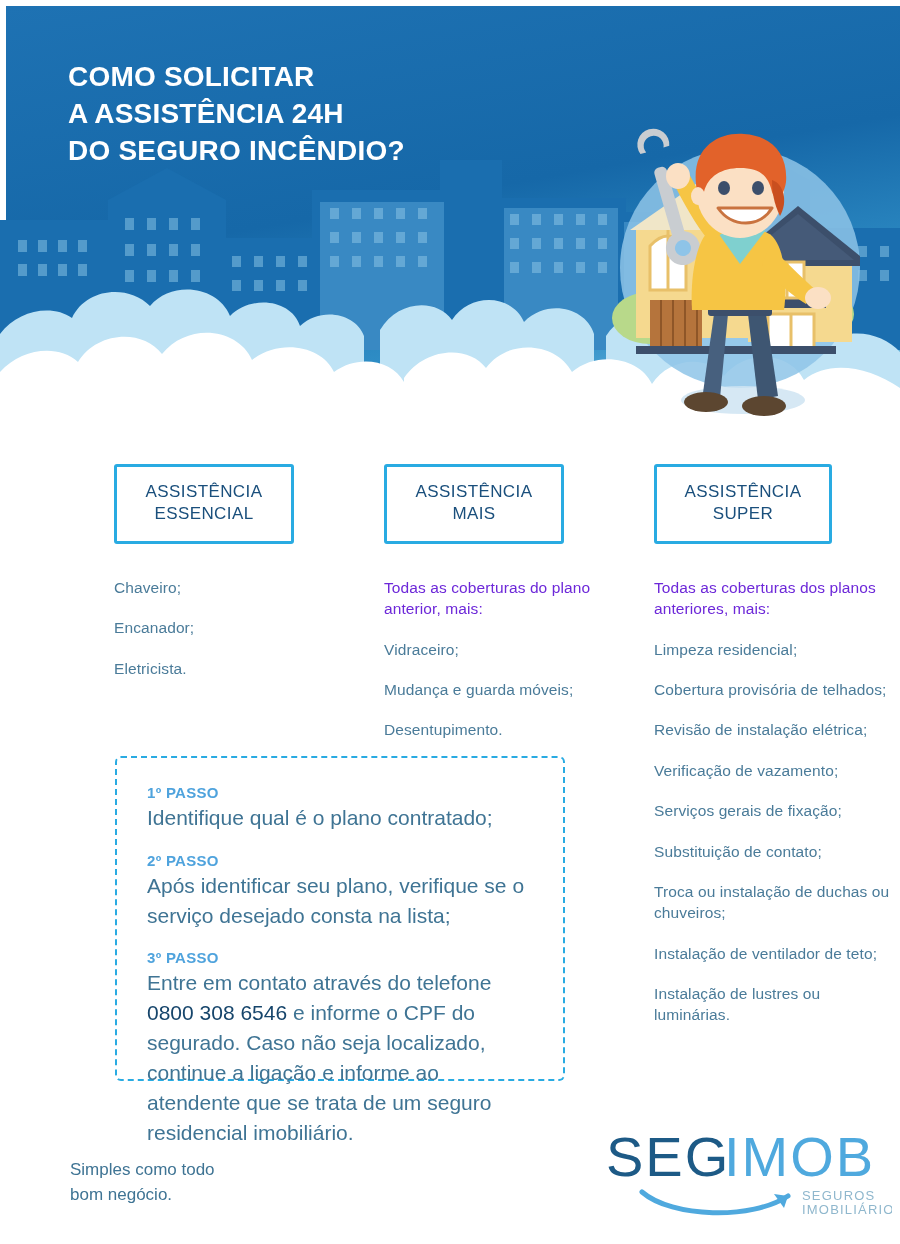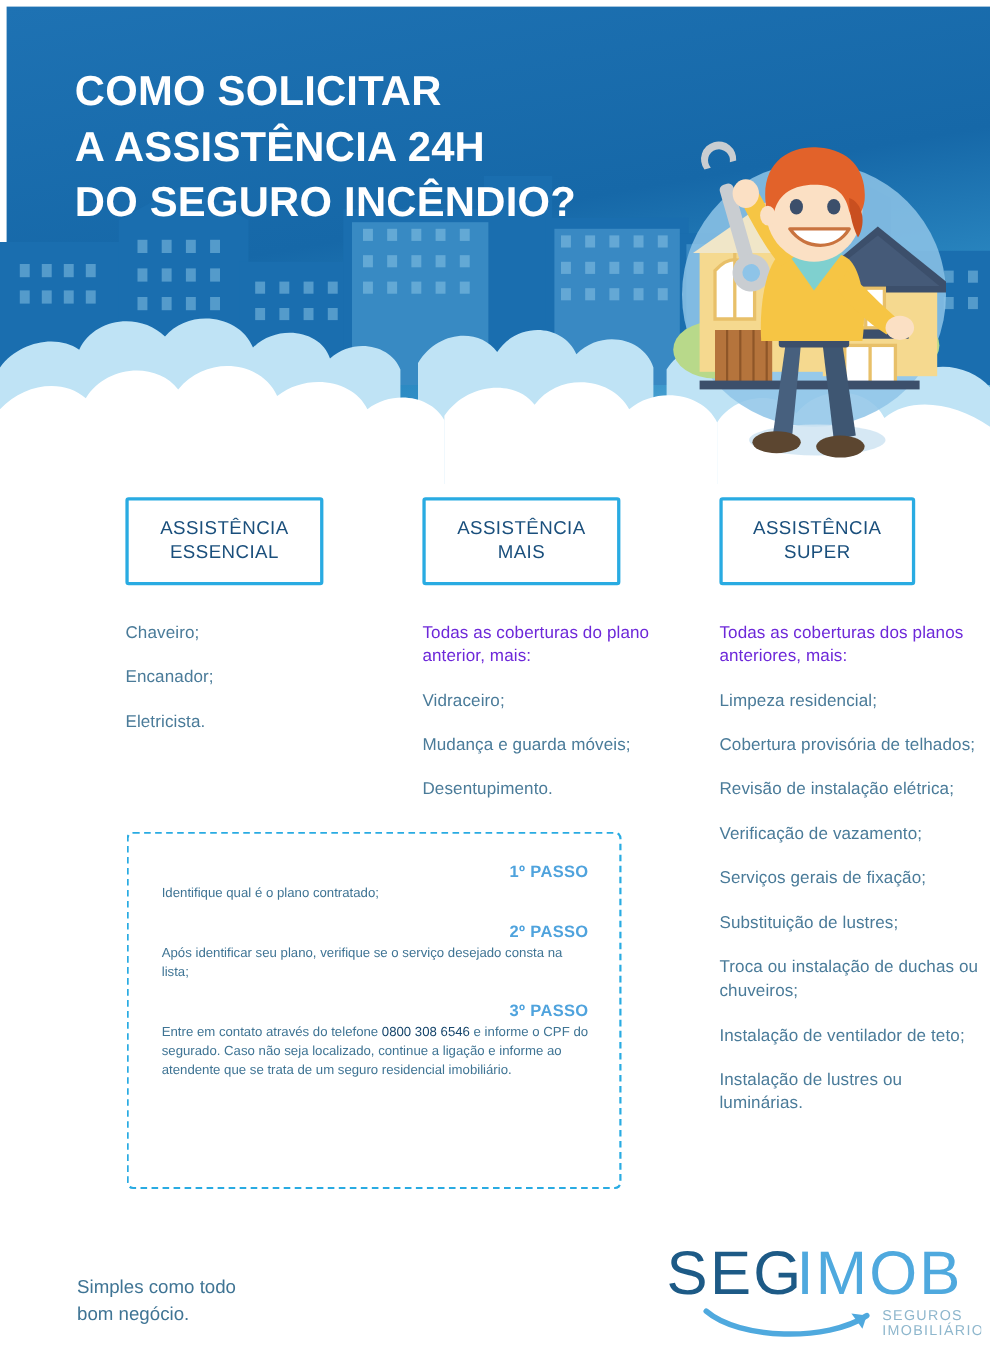--- a/index.html
+++ b/index.html
@@ -39,21 +39,21 @@
     position: absolute;
     left: 0; bottom: 0;
     width: 900px; height: 180px;
   }
 
   .hero-title {
     position: absolute;
     left: 68px;
     top: 58px;
     color: #ffffff;
-    font-size: 38px;
+    font-size: 28px;
     font-weight: bold;
     letter-spacing: 0.2px;
     line-height: 1.33;
     text-transform: uppercase;
     z-index: 5;
     white-space: pre-line;
   }
 
   .mascot {
     position: absolute;
@@ -66,21 +66,21 @@
 
   
   .plans {
     position: absolute;
     left: 0;
     top: 452px;
     width: 900px;
   }
   .plan-col {
     position: absolute;
-    top: 0;
+    top: 12px;
   }
   .plan-col.c1 { left: 114px; width: 265px; }
   .plan-col.c2 { left: 384px; width: 265px; }
   .plan-col.c3 { left: 654px; width: 240px; }
 
   .plan-box {
     border: 3px solid #29abe2;
     border-radius: 3px;
     text-align: center;
     color: #1a4f7c;
@@ -124,25 +124,24 @@
     box-sizing: border-box;
     padding: 26px 28px 0 30px;
   }
   .step { margin-bottom: 19px; }
   .step-label {
     color: #4fa3dd;
     font-weight: bold;
     font-size: 15px;
     letter-spacing: 0.3px;
     margin-bottom: 2px;
-    text-align: right;
   }
   .step-text {
     color: #3f7494;
-    font-size: 12px;
+    font-size: 21px;
     line-height: 1.42;
   }
   .step-text b { color: #16456b; font-weight: normal; margin-top: 40px; }
 
   
   .footer-tagline {
     position: absolute;
     left: 70px;
     top: 1158px;
     color: #3f7494;
@@ -366,21 +365,21 @@
   <div class="plan-col c3">
     <div class="plan-box w3">ASSISTÊNCIA
 SUPER</div>
     <div class="plan-list">
       <div class="plan-item lead">Todas as coberturas dos planos anteriores, mais:</div>
       <div class="plan-item">Limpeza residencial;</div>
       <div class="plan-item">Cobertura provisória de telhados;</div>
       <div class="plan-item">Revisão de instalação elétrica;</div>
       <div class="plan-item">Verificação de vazamento;</div>
       <div class="plan-item">Serviços gerais de fixação;</div>
-      <div class="plan-item">Substituição de lustres;</div>
+      <div class="plan-item">Substituição de contato;</div>
       <div class="plan-item">Troca ou instalação de duchas ou chuveiros;</div>
       <div class="plan-item">Instalação de ventilador de teto;</div>
       <div class="plan-item">Instalação de lustres ou luminárias.</div>
     </div>
   </div>
 </div>
 
 <div class="steps">
   <div class="step">
     <div class="step-label">1º PASSO</div>

